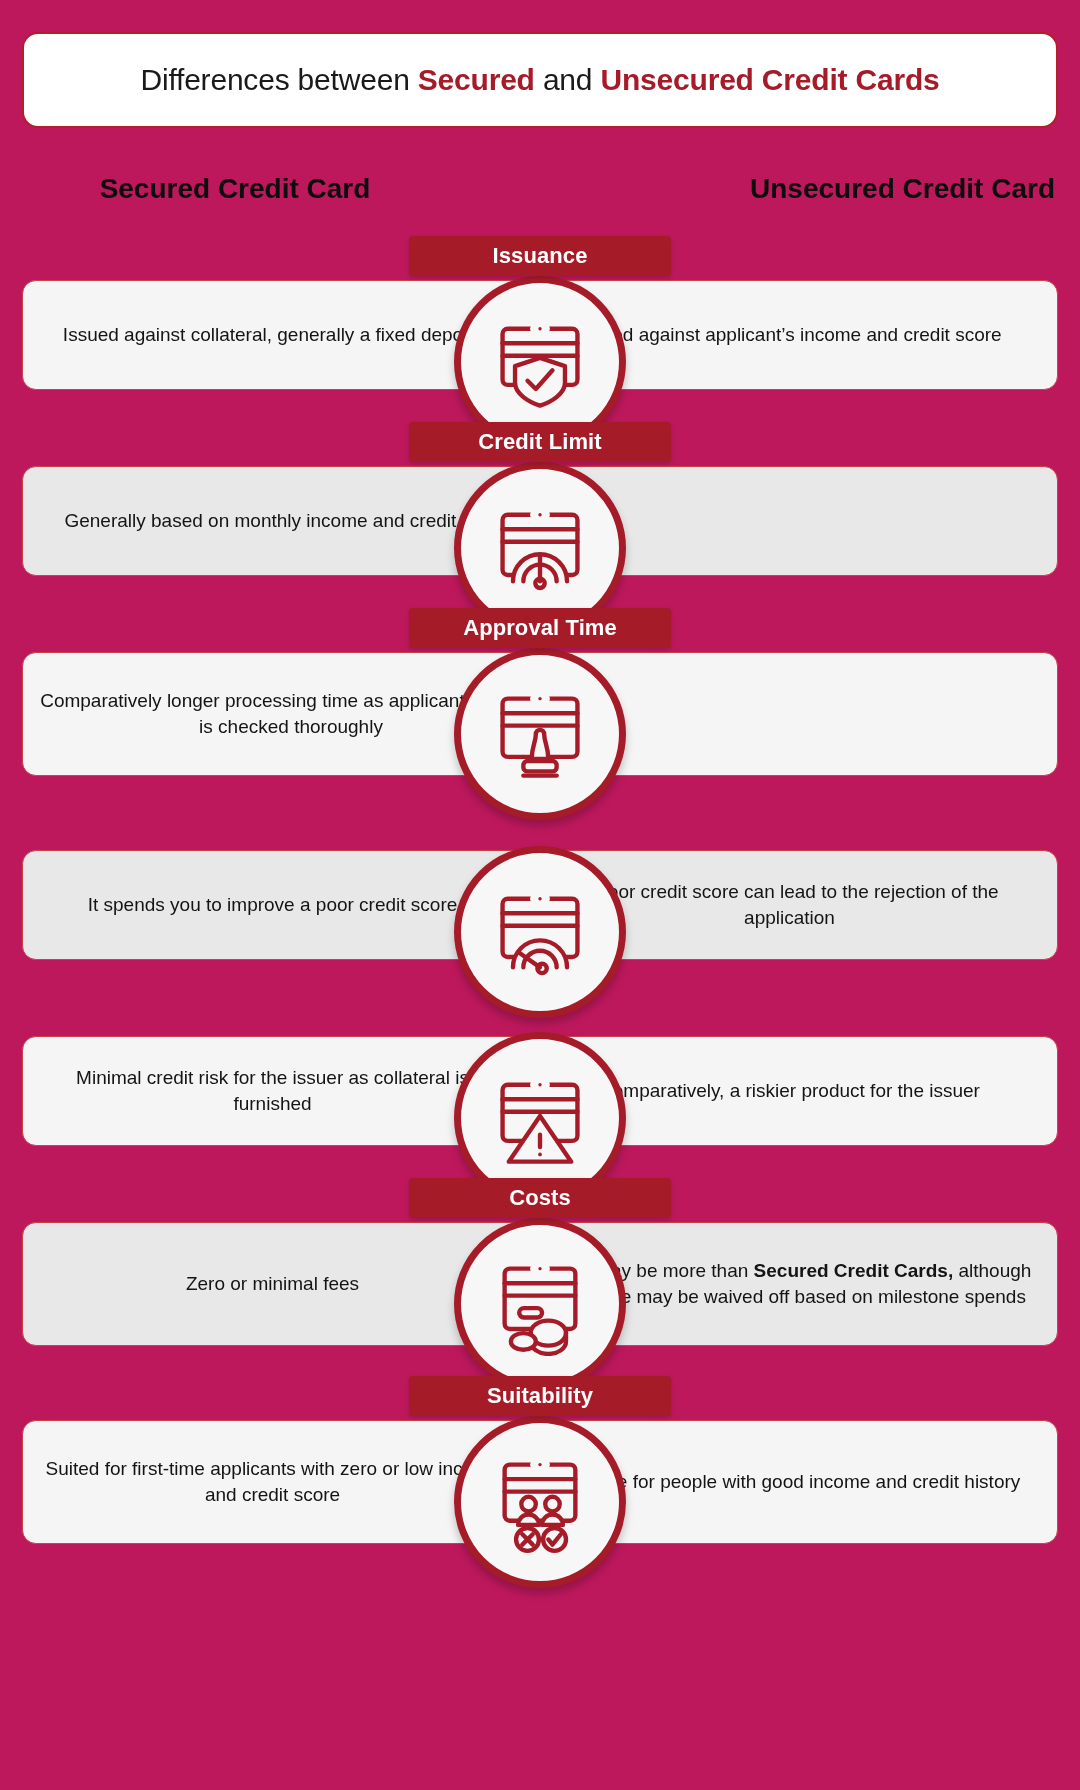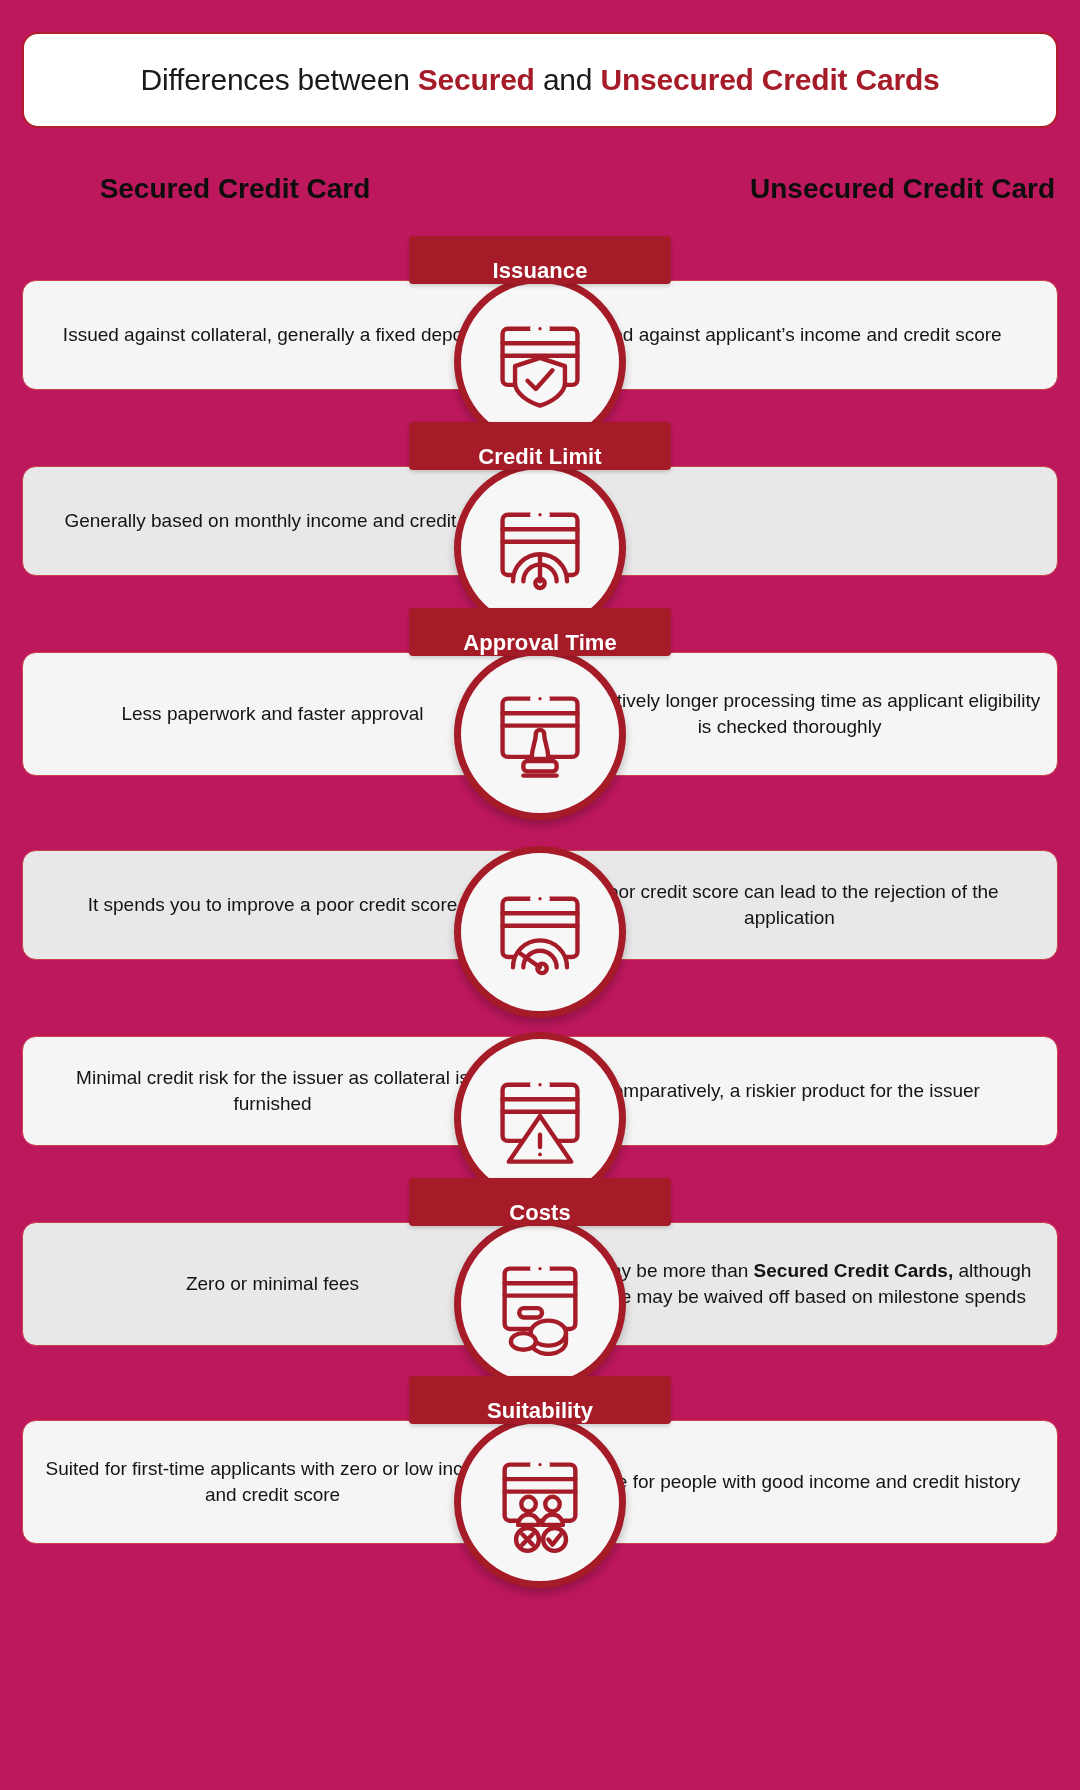--- a/index.html
+++ b/index.html
@@ -65,25 +65,25 @@
     margin-bottom: 16px;
   }
 
   
   .pill {
     position: absolute;
     left: 50%;
     top: 0;
     transform: translateX(-50%);
     min-width: 262px;
-    height: 48px;
+    height: 40px;
     background: #a51c28;
     border-radius: 4px;
     display: flex;
-    align-items: flex-end;
+    align-items: center;
     justify-content: center;
     z-index: 4;
     padding: 0 22px;
     box-shadow: 0 2px 4px rgba(0,0,0,0.18);
   }
   .pill-label {
     color: #ffffff;
     font-size: 22px;
     font-weight: bold;
     white-space: nowrap;
@@ -195,21 +195,20 @@
           <path d="M24 82 A26 26 0 0 1 76 82" fill="#f7f7f7"></path>
           <path d="M34 82 A16 16 0 0 1 66 82"></path>
           <line x1="50" y1="82" x2="50" y2="58"></line>
           <circle cx="50" cy="84" r="4.5"></circle>
         </svg>
       </div>
     </div>
 
     <div class="row tall">
       <div class="band">
-        <div class="cell left">Less paperwork and faster approval</div>
         <div class="cell right">Comparatively longer processing time as applicant eligibility is checked thoroughly</div>
       </div>
       <div class="pill">
         <span class="pill-label">Approval Time</span>
       </div>
       <div class="medallion">
         <svg width="104" height="104" viewBox="0 0 100 100" fill="none" stroke="#a51c28" stroke-width="4.2" stroke-linecap="round" stroke-linejoin="round">
           <rect x="14" y="16" width="72" height="56" rx="5"></rect>
           <line x1="14" y1="30" x2="86" y2="30"></line>
           <line x1="14" y1="42" x2="86" y2="42"></line>

